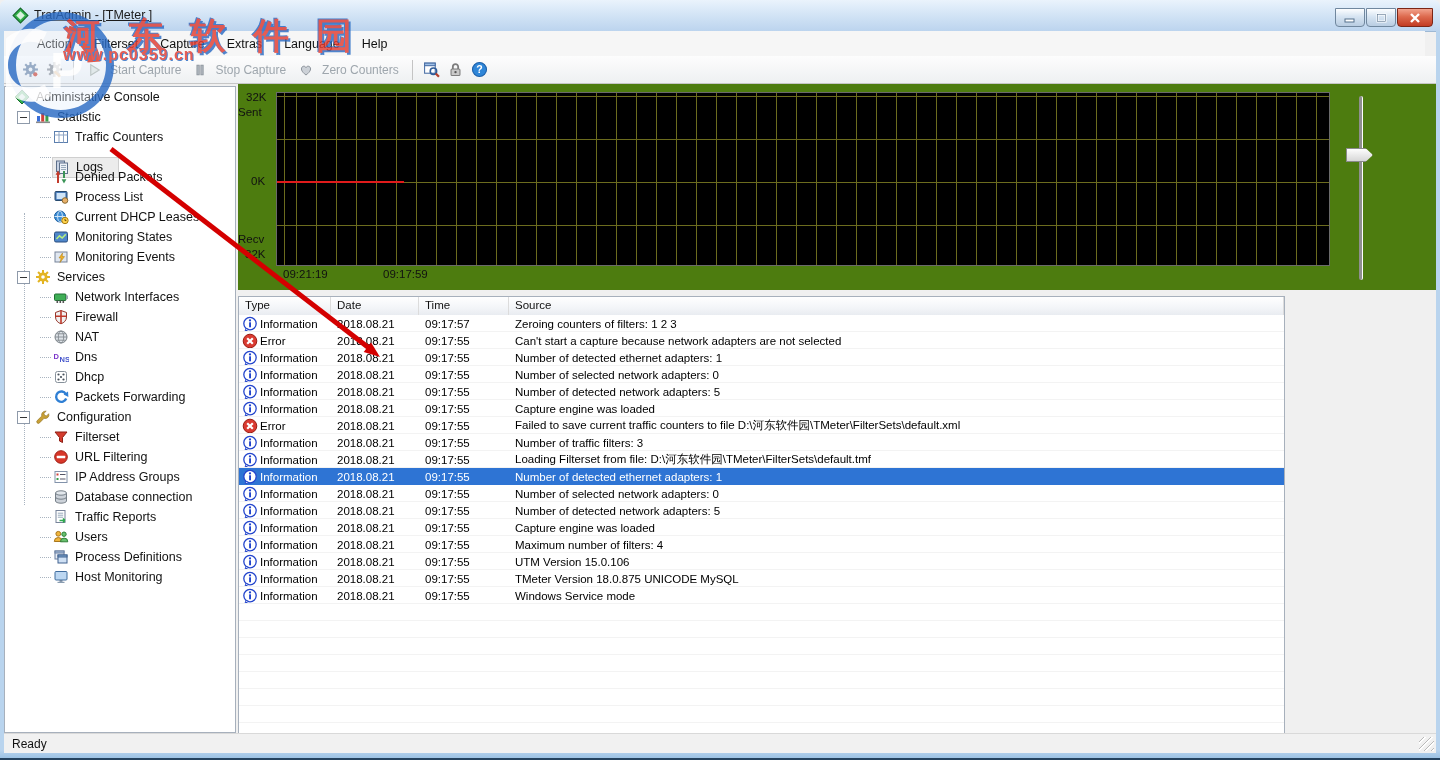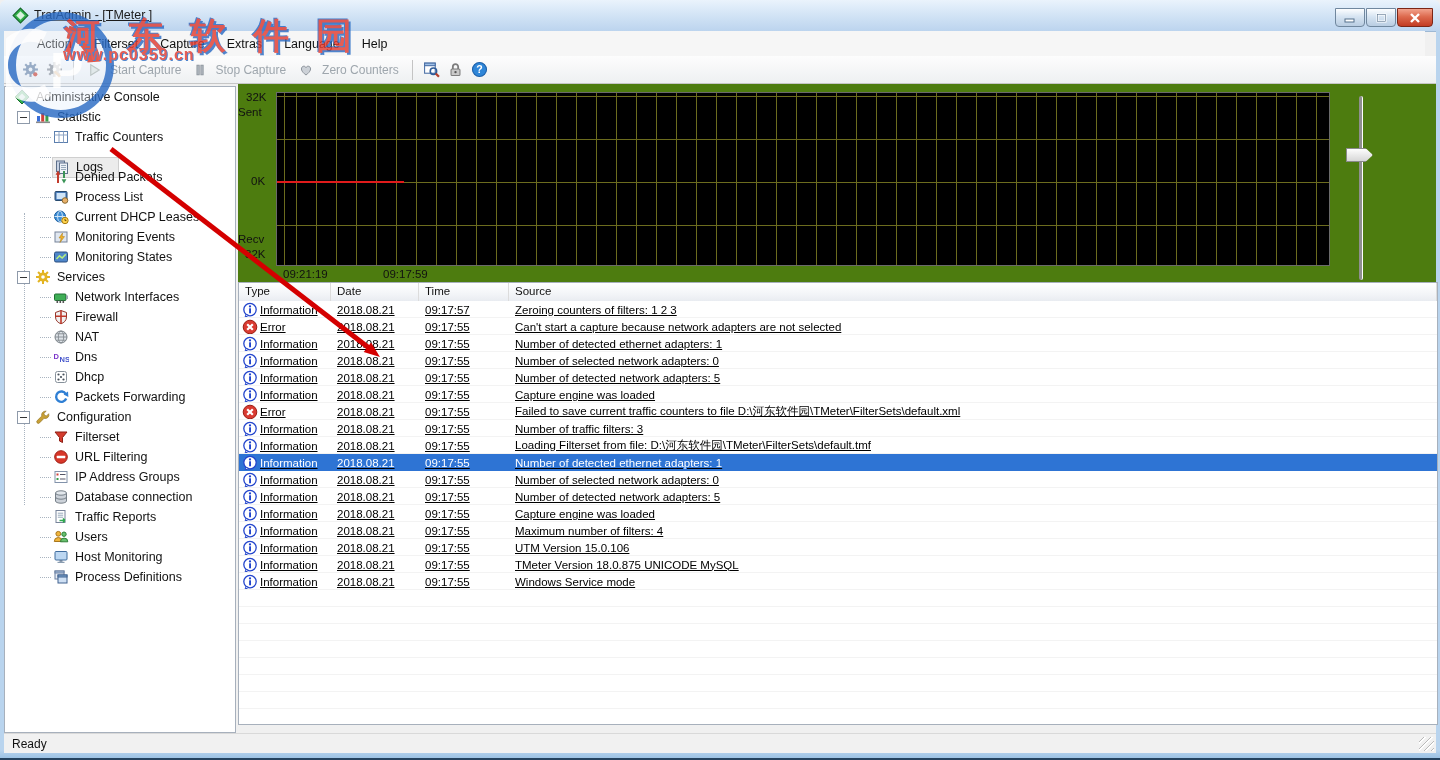--- a/index.html
+++ b/index.html
@@ -51,29 +51,29 @@
     background-image:repeating-linear-gradient(to right,var(--grid) 0 1px,transparent 1px 20px),
                      repeating-linear-gradient(to bottom,var(--grid) 0 1px,transparent 1px 43px);
     background-position:19px 0,0 3px;}
   .redline{position:absolute;left:277px;top:181px;width:127px;height:2px;background:var(--line);}
   .slider-track{position:absolute;left:1359px;top:96px;width:3px;height:184px;
     background:#8f8f8f;border-right:1px solid #fff;border-radius:2px;}
   .slider-thumb{position:absolute;left:1346px;top:148px;width:27px;height:14px;
     background:linear-gradient(#fdfdfd,#d7d7d7);border:1px solid #8a8a8a;box-sizing:border-box;
     clip-path:polygon(0 0,72% 0,100% 50%,72% 100%,0 100%);}
   
-  .logtable{position:absolute;left:238px;top:282px;width:1200px;height:443px;background:#fff;
+  .logtable{position:absolute;left:238px;top:296px;width:1047px;height:443px;background:#fff;
     border:1px solid #a7b0bc;box-sizing:border-box;overflow:hidden;font-size:11.5px;}
   .thead{display:flex;height:18px;background:linear-gradient(#ffffff,#f3f5f8 60%,#e9ecf1);
     border-bottom:1px solid #c9cdd4;}
   .th{box-sizing:border-box;border-right:1px solid #dcdcdc;padding:2px 0 0 6px;color:#111;}
   .colguide{position:absolute;top:18px;bottom:0;width:1px;background:#ededed;}
   .tbody{position:absolute;left:0;right:0;top:18px;bottom:0;
     background:repeating-linear-gradient(to bottom,#fff 0 16px,#f3f3f3 16px 17px);}
-  .trow{display:flex;height:17px;align-items:center;position:relative;text-decoration:underline;}
+  .trow{display:flex;height:17px;align-items:center;position:relative;}
   .trow .c{box-sizing:border-box;padding-left:6px;white-space:nowrap;overflow:hidden;color:#000;}
   .c-type{width:92px;display:flex;align-items:center;padding-left:3px!important;}
   .c-date{width:88px}.c-time{width:90px}.c-src{flex:1}
   .c-type .icon{width:15px;height:15px;margin-right:3px;flex:none;}
   .trow.sel{background:var(--sel);}
   .trow.sel .c{color:#fff;}
   
   .statusbar{position:absolute;left:4px;right:4px;top:733px;height:19px;background:#f1f1f1;
     border-top:1px solid #d9d9d9;font-size:12px;color:#111;}
   .status-left{position:absolute;left:8px;top:3px;}
@@ -281,34 +281,34 @@
             <path d="M1.5 7.5 h11" stroke="#cfe4f7"></path>
             <circle cx="12" cy="11.5" r="3.2" fill="#ffd34d" stroke="#a87c0f"></circle>
             <path d="M12 9.8 v1.8 h1.4" stroke="#6b4e08" fill="none"></path>
           </svg>
         </span>
         <span class="label">Current DHCP Leases</span>
       </div>
       <div class="tree-item lvl2">
         <span class="icon">
           <svg viewBox="0 0 16 16" width="16" height="16">
+            <rect x="1.5" y="3" width="13" height="10" rx="1.5" fill="#4f86c9" stroke="#2a4f80"></rect>
+            <polyline points="3.5,10 6.5,6.8 9.2,9 12.8,5.2" stroke="#b7f07e" stroke-width="1.6" fill="none"></polyline>
+          </svg>
+        </span>
+        <span class="label">Monitoring States</span>
+      </div>
+      <div class="tree-item lvl2">
+        <span class="icon">
+          <svg viewBox="0 0 16 16" width="16" height="16">
             <rect x="2" y="3" width="12" height="10" fill="#e0e7f0" stroke="#77839a"></rect>
             <polygon points="9.5,4 6,9 8.2,9 7,13.5 11.5,7.6 9.2,7.6" fill="#f2b32a" stroke="#a8770c" stroke-width=".5"></polygon>
           </svg>
         </span>
         <span class="label">Monitoring Events</span>
-      </div>
-      <div class="tree-item lvl2">
-        <span class="icon">
-          <svg viewBox="0 0 16 16" width="16" height="16">
-            <rect x="1.5" y="3" width="13" height="10" rx="1.5" fill="#4f86c9" stroke="#2a4f80"></rect>
-            <polyline points="3.5,10 6.5,6.8 9.2,9 12.8,5.2" stroke="#b7f07e" stroke-width="1.6" fill="none"></polyline>
-          </svg>
-        </span>
-        <span class="label">Monitoring States</span>
       </div>
       <div class="tree-item lvl1">
         <span class="expander"></span>
         <span class="icon">
           <svg viewBox="0 0 16 16" width="16" height="16">
             <g fill="#e3b422">
               <rect x="7" y="1" width="2" height="14"></rect>
               <rect x="1" y="7" width="14" height="2"></rect>
               <rect x="7" y="1" width="2" height="14" transform="rotate(45 8 8)"></rect>
               <rect x="7" y="1" width="2" height="14" transform="rotate(-45 8 8)"></rect>
@@ -445,37 +445,37 @@
             <path d="M1.3 12.5 a4 4 0 0 1 8 0 z" fill="#f0b53c" stroke="#a8761c"></path>
             <circle cx="11" cy="5.2" r="2.2" fill="#67c06e" stroke="#2f7f3a"></circle>
             <path d="M7.4 12.8 a3.7 3.7 0 0 1 7.4 0 z" fill="#67c06e" stroke="#2f7f3a"></path>
           </svg>
         </span>
         <span class="label">Users</span>
       </div>
       <div class="tree-item lvl2">
         <span class="icon">
           <svg viewBox="0 0 16 16" width="16" height="16">
-            <rect x="2" y="2.5" width="12" height="8.5" rx="1" fill="#bcd7f2" stroke="#3f6c9e"></rect>
-            <rect x="6.5" y="11" width="3" height="1.8" fill="#6f839b"></rect>
-            <rect x="4.5" y="12.8" width="7" height="1.2" fill="#8a9cb0"></rect>
-          </svg>
-        </span>
-        <span class="label">Host Monitoring</span>
-      </div>
-      <div class="tree-item lvl2">
-        <span class="icon">
-          <svg viewBox="0 0 16 16" width="16" height="16">
             <rect x="2" y="2" width="9" height="8" fill="#e9eef5" stroke="#6a7fa0"></rect>
             <rect x="2" y="2" width="9" height="2" fill="#a8c0dd" stroke="#6a7fa0"></rect>
             <rect x="5" y="6" width="9" height="8" fill="#cfe0f4" stroke="#40628f"></rect>
             <rect x="5" y="6" width="9" height="2" fill="#7fa5cf" stroke="#40628f"></rect>
           </svg>
         </span>
         <span class="label">Process Definitions</span>
+      </div>
+      <div class="tree-item lvl2">
+        <span class="icon">
+          <svg viewBox="0 0 16 16" width="16" height="16">
+            <rect x="2" y="2.5" width="12" height="8.5" rx="1" fill="#bcd7f2" stroke="#3f6c9e"></rect>
+            <rect x="6.5" y="11" width="3" height="1.8" fill="#6f839b"></rect>
+            <rect x="4.5" y="12.8" width="7" height="1.2" fill="#8a9cb0"></rect>
+          </svg>
+        </span>
+        <span class="label">Host Monitoring</span>
       </div>
     </div>
 
   <div class="chartzone">
     <span class="axlabel" style="left:8px;top:7px">32K</span>
     <span class="axlabel" style="left:0px;top:22px">Sent</span>
     <span class="axlabel" style="left:13px;top:91px">0K</span>
     <span class="axlabel" style="left:0px;top:149px">Recv</span>
     <span class="axlabel" style="left:7px;top:164px">32K</span>
     <div class="plot" style="left:38px;top:8px"></div>

